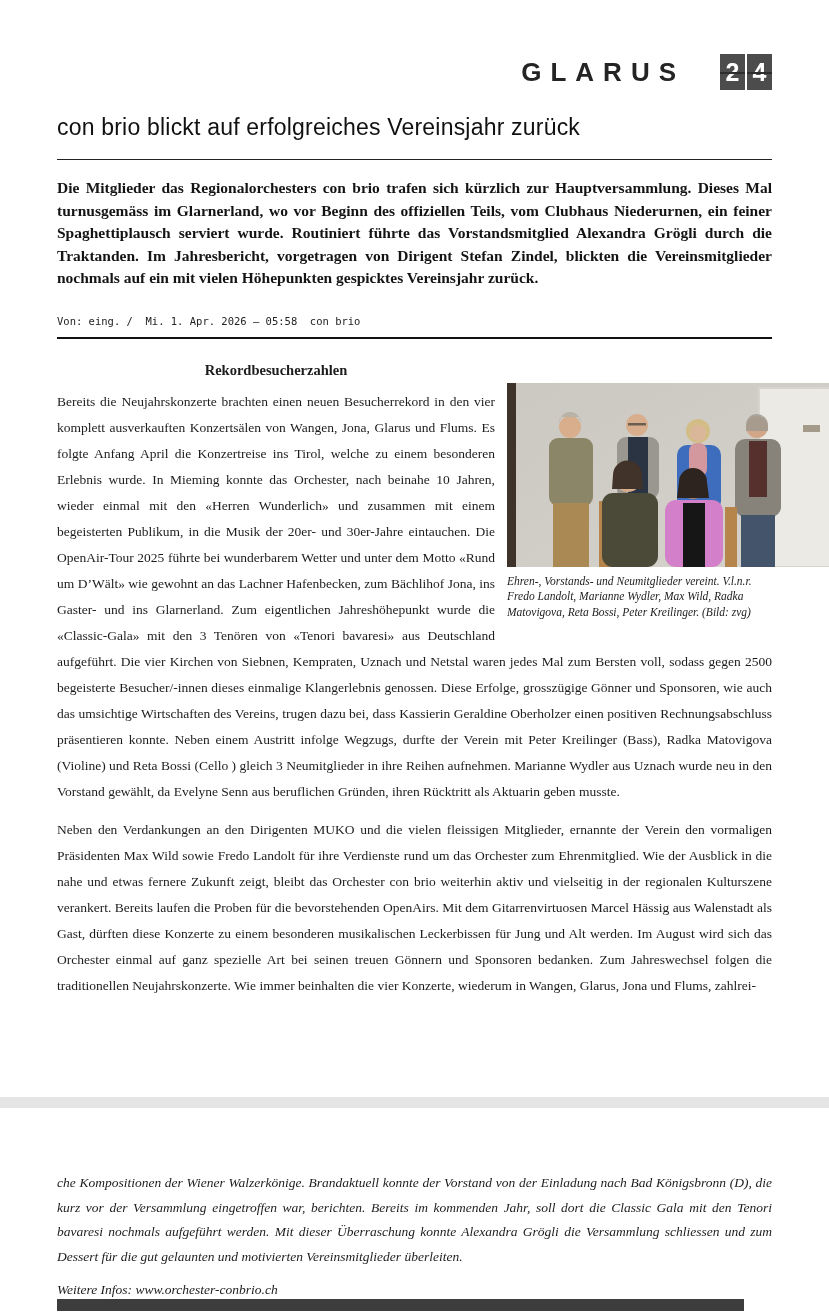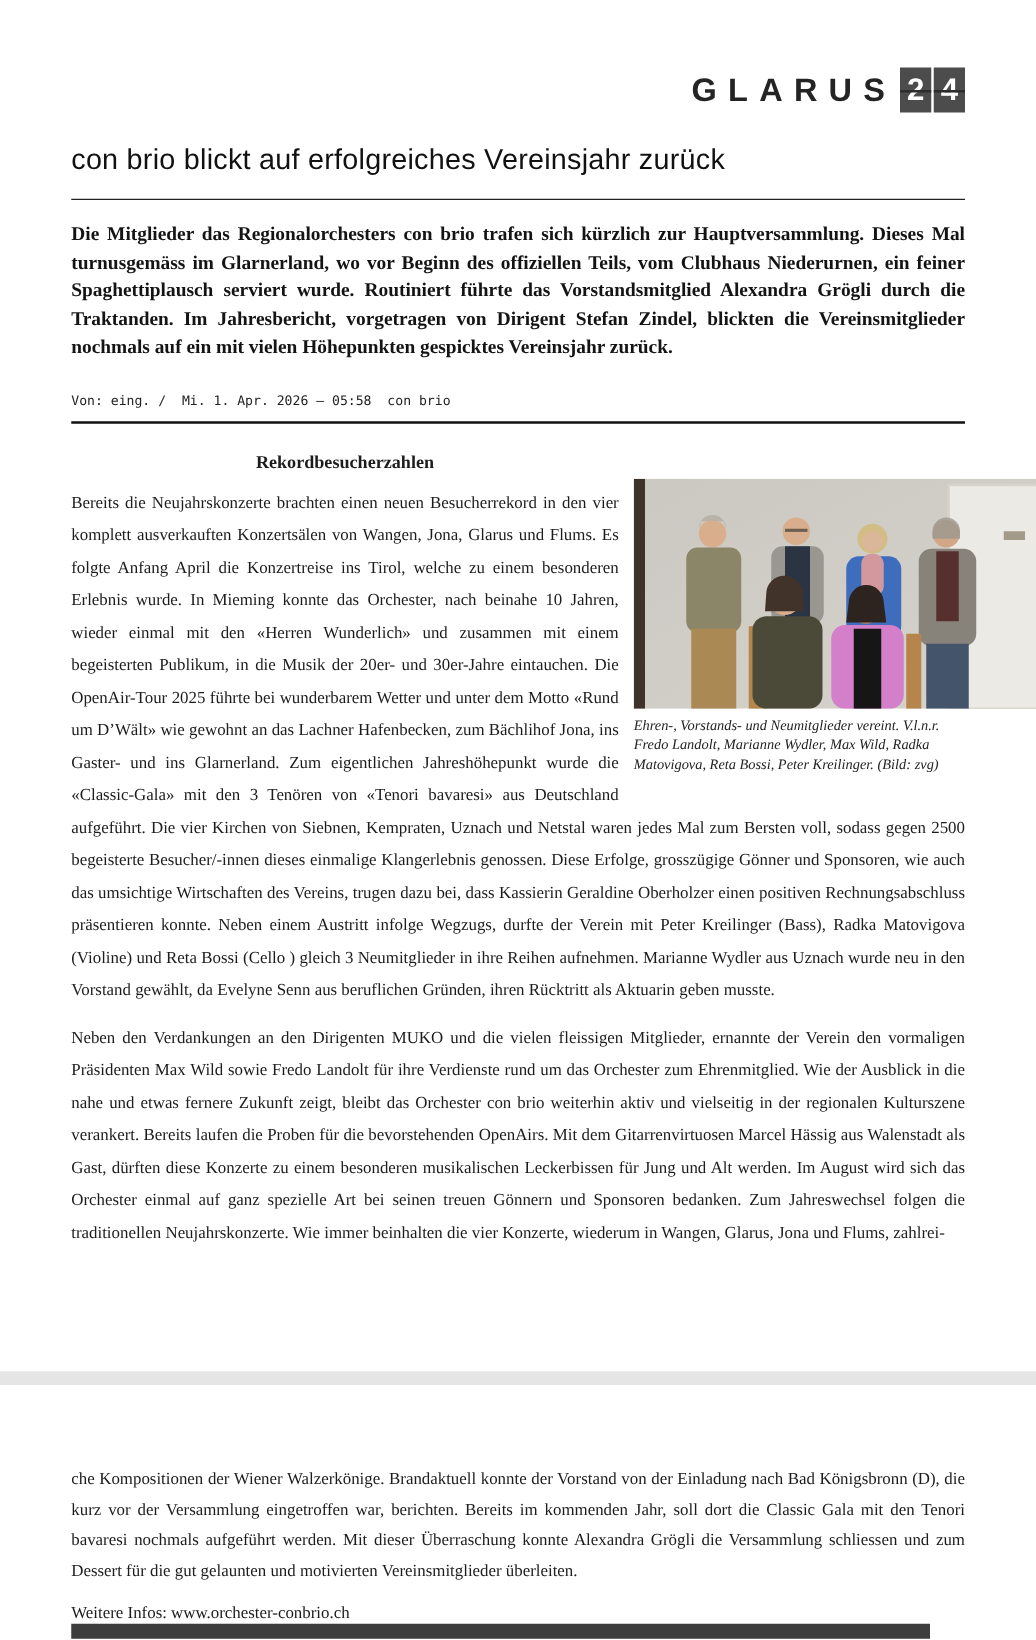--- a/index.html
+++ b/index.html
@@ -8,21 +8,21 @@
     background:#ffffff;
     font-family:"Liberation Serif", serif;
     color:#1c1c1c;
     position:relative;
     overflow:hidden;
   }
   .content { margin:0 57px; width:715px; }
 
   
   .masthead { padding-top:54px; display:flex; justify-content:flex-end; }
-  .logo { display:flex; align-items:center; cursor:pointer; }
+  .logo { display:flex; align-items:center; cursor:pointer;gap:32px; }
   .logo-text {
     font-family:"Liberation Sans", sans-serif;
     font-size:26px; font-weight:700; letter-spacing:9px;
     color:#242424; margin-right:3px;
   }
   .logo-badge { display:flex; gap:2px; }
   .badge-tile {
     width:25px; height:36px; background:#4c4c4c; color:#ffffff;
     font-family:"Liberation Sans", sans-serif; font-weight:700; font-size:25px;
     display:flex; align-items:center; justify-content:center; position:relative;
@@ -68,21 +68,21 @@
     margin-top:7px; color:#222;
   }
 
   
   .page-break {
     position:absolute; left:0; top:1097px; width:829px; height:11px;
     background:#e5e5e5;
   }
 
   
-  .page2 { position:absolute; left:57px; top:1171px; width:715px; }
+  .page2 { position:absolute; left:57px; top:1171px; width:715px;font-style:italic; }
   .page2 p.cont {
     font-size:13.5px; line-height:24.5px; text-align:justify; margin:0;
   }
   .more-info { margin-top:13px; font-size:13.5px; white-space:pre; }
   .more-info a { color:inherit; text-decoration:none; }
 
   .footer-bar {
     position:absolute; left:57px; top:1299px; width:687px; height:12px;
     background:#3d3d3d;
   }

